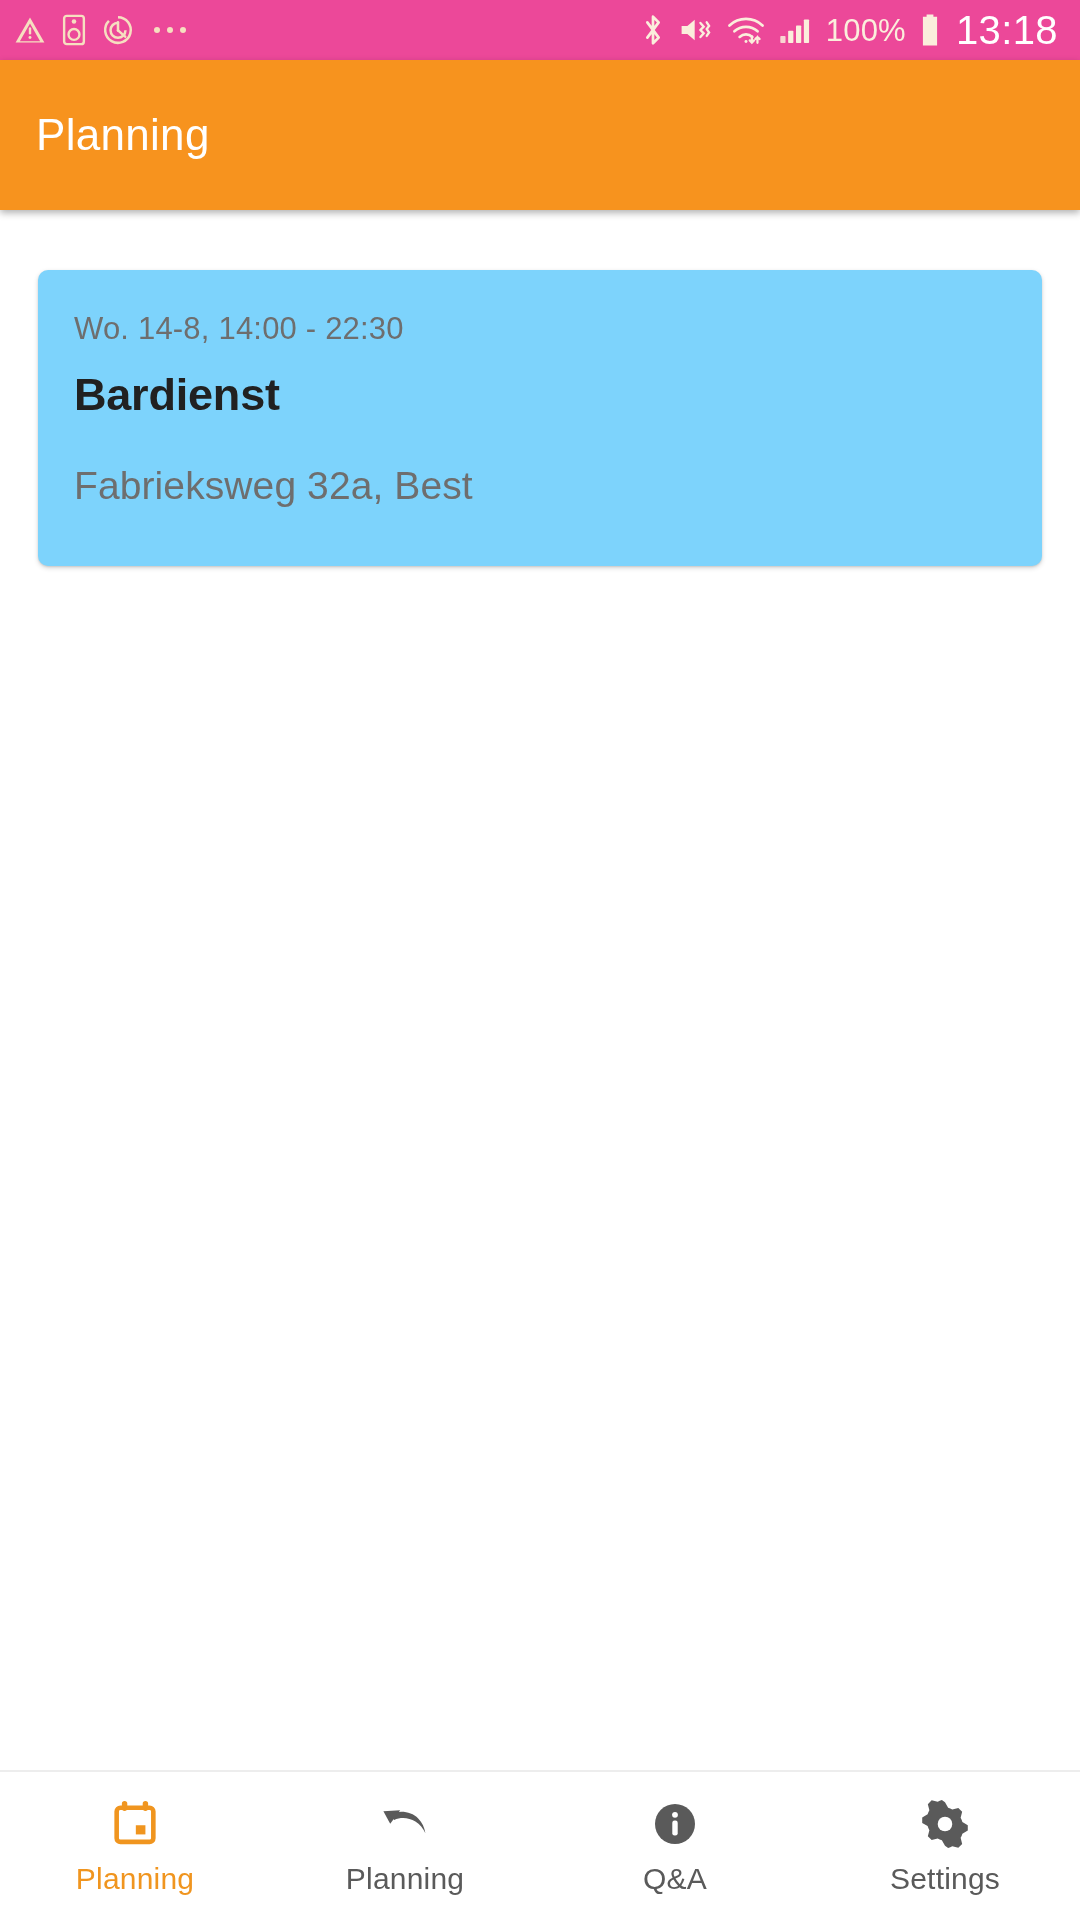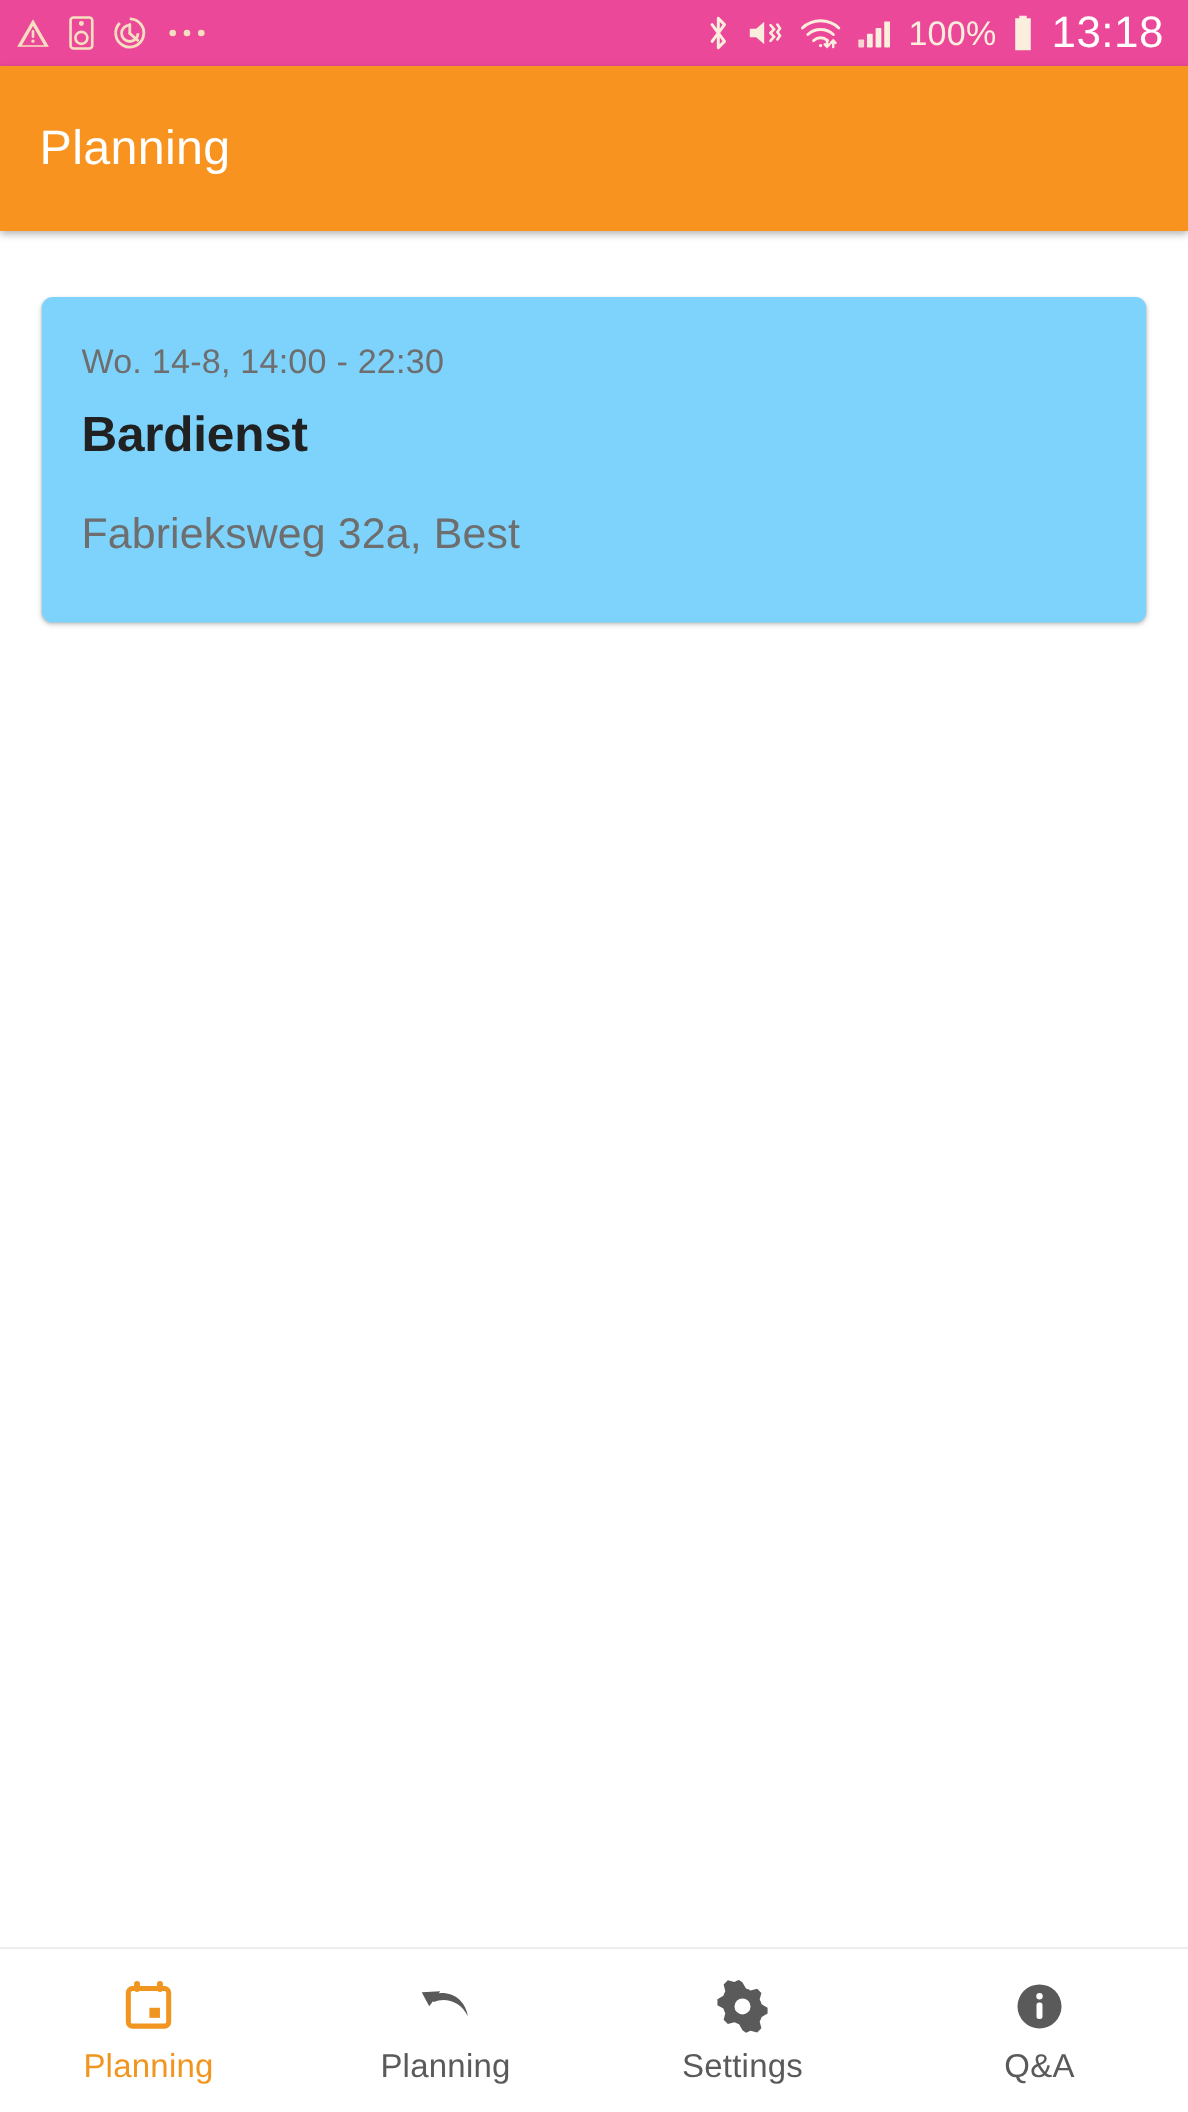--- a/index.html
+++ b/index.html
@@ -192,33 +192,33 @@
         <svg width="52" height="50" viewBox="0 0 26 24" fill="#5A5A5A">
           <path d="M2.2 5.6 10.6 5.1 5.6 11.9 2.2 5.6Z"></path>
           <path d="M5.4 7.4C9.8 4.9 16 5.6 19.6 9.2c2 2 3.2 4.6 3.6 7.4-1.1-2.4-2.8-4.4-5-5.8-3.2-2-7.3-2.3-10.6-.8l-2.2-2.6Z"></path>
         </svg>
       </span>
       <span class="nav-label">Planning</span>
     </div>
 
     <div class="nav-item" data-active="false">
       <span class="nav-icon">
-        <svg width="50" height="50" viewBox="0 0 24 24" fill="#5A5A5A">
-          <path d="M12 1.6l1.5 2.6a8.6 8.6 0 0 1 2 .84l2.9-.74 1.84 1.84-.74 2.9c.36.63.64 1.3.84 2l2.6 1.5v2.6l-2.6 1.5c-.2.7-.48 1.37-.84 2l.74 2.9-1.84 1.84-2.9-.74c-.63.36-1.3.64-2 .84L12 22.4l-1.5-2.6c-.7-.2-1.37-.48-2-.84l-2.9.74L3.76 17.86l.74-2.9a8.6 8.6 0 0 1-.84-2L1.06 11.46v-2.6l2.6-1.5c.2-.7.48-1.37.84-2L3.76 2.46 5.6.62l2.9.74c.63-.36 1.3-.64 2-.84L12 1.6Z"></path>
-          <circle cx="12" cy="12" r="3.5" fill="#FFFFFF"></circle>
-        </svg>
-      </span>
-      <span class="nav-label">Settings</span>
-    </div>
-
-    <div class="nav-item" data-active="false">
-      <span class="nav-icon">
         <svg width="50" height="50" viewBox="0 0 24 24">
           <circle cx="12" cy="12" r="9.6" fill="#5A5A5A"></circle>
           <circle cx="12" cy="7.6" r="1.4" fill="#FFFFFF"></circle>
           <rect x="10.7" y="10.3" width="2.6" height="7.2" rx="1.1" fill="#FFFFFF"></rect>
         </svg>
       </span>
       <span class="nav-label">Q&amp;A</span>
     </div>
+
+    <div class="nav-item" data-active="false">
+      <span class="nav-icon">
+        <svg width="50" height="50" viewBox="0 0 24 24" fill="#5A5A5A">
+          <path d="M12 1.6l1.5 2.6a8.6 8.6 0 0 1 2 .84l2.9-.74 1.84 1.84-.74 2.9c.36.63.64 1.3.84 2l2.6 1.5v2.6l-2.6 1.5c-.2.7-.48 1.37-.84 2l.74 2.9-1.84 1.84-2.9-.74c-.63.36-1.3.64-2 .84L12 22.4l-1.5-2.6c-.7-.2-1.37-.48-2-.84l-2.9.74L3.76 17.86l.74-2.9a8.6 8.6 0 0 1-.84-2L1.06 11.46v-2.6l2.6-1.5c.2-.7.48-1.37.84-2L3.76 2.46 5.6.62l2.9.74c.63-.36 1.3-.64 2-.84L12 1.6Z"></path>
+          <circle cx="12" cy="12" r="3.5" fill="#FFFFFF"></circle>
+        </svg>
+      </span>
+      <span class="nav-label">Settings</span>
+    </div>
   </div>
 
 </div>
 
 </body></html>

